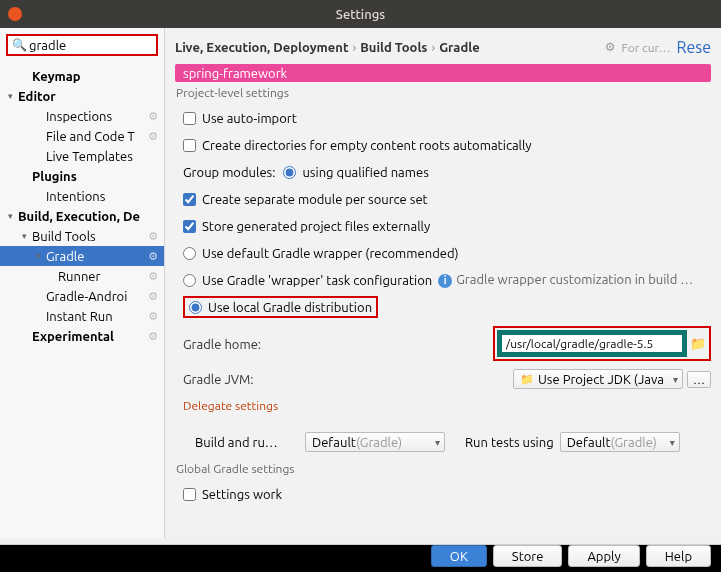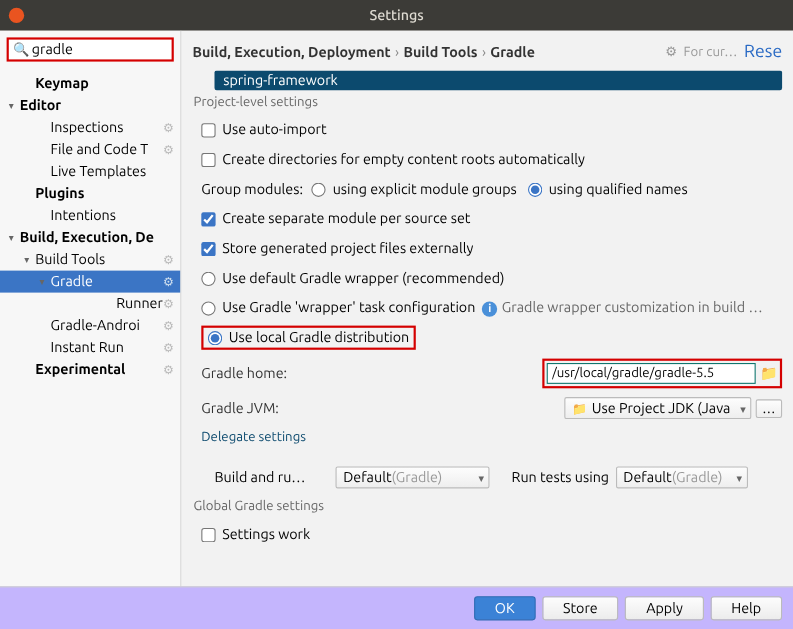--- a/index.html
+++ b/index.html
@@ -21,60 +21,60 @@
 .tree { flex: 1; overflow: hidden; padding-top: 4px; }
 .tree-item { display: flex; align-items: center; padding: 3px 6px 3px 8px; cursor: pointer; white-space: nowrap; overflow: hidden; }
 .tree-item .arrow { width: 10px; color: #666; font-size: 9px; }
 .tree-item .label { flex: 1; overflow: hidden; text-overflow: ellipsis; }
 .tree-item.bold .label { font-weight: 600; }
 .tree-item.selected { background: #3b75c5; color: #fff; }
 .tree-item .gear { color: #bbb; font-size: 11px; }
 .tree-item.selected .gear { color: #cde; }
 .indent-1 { padding-left: 22px; }
 .indent-2 { padding-left: 36px; }
-.indent-4 { padding-left: 92px; text-align: right; }
+.indent-4 { padding-left: 48px; }
 
 
 .main { flex: 1; display: flex; flex-direction: column; background: #f2f2f2; overflow: hidden; }
 .main-header { display: flex; align-items: center; padding: 10px 10px 8px 10px; }
 .breadcrumb { flex: 1; font-size: 14px; font-weight: 600; color: #333; overflow: hidden; white-space: nowrap; }
 .breadcrumb .sep { color: #888; margin: 0 4px; font-weight: normal; }
 .for-current { color: #999; font-size: 12px; margin-right: 6px; }
 .reset { color: #2a6ac4; font-size: 16px; cursor: pointer; }
 
 .main-body { flex: 1; padding: 0 10px 10px 10px; overflow: hidden; }
-.project-bar { background: #0c4a6e; color: #fff; padding: 2px 8px; font-size: 13px; border-radius: 2px; margin-bottom: 4px; margin-left: 20px; }
+.project-bar { background: #ec4899; color: #fff; padding: 2px 8px; font-size: 13px; border-radius: 2px; margin-bottom: 4px; }
 .section-title { color: #666; font-size: 12px; margin: 4px 0 8px 1px; }
 
 .form { padding-left: 8px; }
 .row { display: flex; align-items: center; margin: 5px 0; min-height: 22px; }
 .row label { display: flex; align-items: center; cursor: pointer; }
 .row input[type=checkbox], .row input[type=radio] { margin-right: 6px; accent-color: #3b75c5; }
 .inline-label { margin-right: 8px; }
 .radio-group { display: flex; align-items: center; gap: 10px; }
 .hint { color: #666; font-size: 11px; margin-left: 6px; }
 .info-icon { display: inline-block; width: 14px; height: 14px; background: #4a90d9; color: #fff; border-radius: 50%; font-size: 10px; line-height: 14px; text-align: center; font-weight: bold; margin-right: 4px; }
 
 .highlight-box { border: 2px solid #d40000; padding: 2px 4px; display: inline-flex; align-items: center; }
 
 .field-row { display: flex; align-items: center; margin: 8px 0; }
 .field-label { width: 120px; color: #333; }
 .path-box { border: 2px solid #d40000; padding: 2px; display: flex; align-items: center; }
-.path-input { border: 1px solid #0f766e; padding: 2px 4px; background: #fff; font-size: 12px; width: 190px; }
+.path-input { border: 5px solid #0f766e; padding: 2px 4px; background: #fff; font-size: 12px; width: 190px; }
 .folder-icon { margin-left: 4px; color: #888; cursor: pointer; font-size: 13px; }
 
 .combo { border: 1px solid #bbb; background: linear-gradient(#fdfdfd,#eee); padding: 2px 18px 2px 6px; font-size: 12px; position: relative; display: inline-flex; align-items: center; min-width: 120px; border-radius: 2px; }
 .combo::after { content: "▾"; position: absolute; right: 4px; color: #666; font-size: 10px; }
 .combo .folder-mini { color: #d9a34a; margin-right: 4px; font-size: 11px; }
 .ellipsis-btn { border: 1px solid #bbb; background: linear-gradient(#fdfdfd,#eee); padding: 1px 5px; font-size: 12px; margin-left: 4px; border-radius: 2px; cursor: pointer; }
 
-.sub-section { color: #0c4a6e; font-size: 12px; margin: 10px 0 20px 0; }
-
-
-.footer { position: absolute; bottom: 0; left: 0; right: 0; height: 39px; border-top: 1px solid #d0d0d0; background: #c4b5fd; display: flex; align-items: center; justify-content: flex-end; padding: 0 10px; gap: 6px; }
+.sub-section { color: #c2410c; font-size: 12px; margin: 10px 0 20px 0; }
+
+
+.footer { position: absolute; bottom: 0; left: 0; right: 0; height: 28px; border-top: 1px solid #d0d0d0; background: #000000; display: flex; align-items: flex-start; justify-content: flex-end; padding: 0 10px; gap: 6px; }
 .btn { border: 1px solid #bbb; background: linear-gradient(#fdfdfd,#ececec); padding: 3px 18px; font-size: 13px; border-radius: 3px; cursor: pointer; }
 .btn.primary { background: #3b82d6; border-color: #2f6bb3; color: #fff; }
 
 .muted { color: #999; }
 </style>
 </head>
 <body>
 
 <div class="titlebar">
   <span class="close"></span>
@@ -155,21 +155,21 @@
           <span class="arrow"></span>
           <span class="label">Experimental</span>
           <span class="gear">⚙</span>
         </div>
       </div>
   </div>
 
   <div class="main">
     <div class="main-header">
       <div class="breadcrumb">
-        <span>Build, Execution, Deployment</span><span class="sep">›</span><span>Build Tools</span><span class="sep">›</span><span>Gradle</span>
+        <span>Live, Execution, Deployment</span><span class="sep">›</span><span>Build Tools</span><span class="sep">›</span><span>Gradle</span>
       </div>
       <span class="for-current">⚙</span>
       <span class="for-current">For cur…</span>
       <span class="reset">Rese</span>
     </div>
 
     <div class="main-body">
       <div class="project-bar">spring-framework</div>
       <div class="section-title">Project-level settings</div>
 
@@ -183,24 +183,20 @@
         <div class="row">
             <label>
               <input type="checkbox" style="">
               <span>Create directories for empty content roots automatically</span>
             </label>
           </div>
 
         <div class="row">
           <span class="inline-label">Group modules:</span>
           <div class="radio-group">
-            <label>
-                <input type="radio" name="grp" style="">
-                <span>using explicit module groups</span>
-              </label>
             <label>
                 <input type="radio" name="grp" checked="" style="">
                 <span>using qualified names</span>
               </label>
           </div>
         </div>
 
         <div class="row">
             <label>
               <input type="checkbox" checked="" style="">

